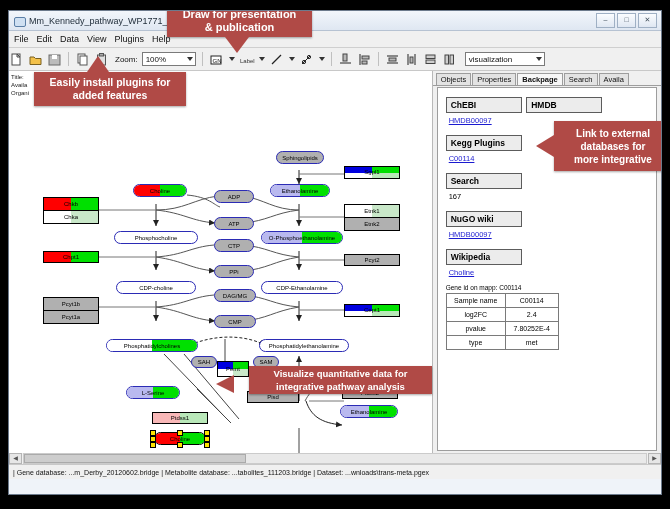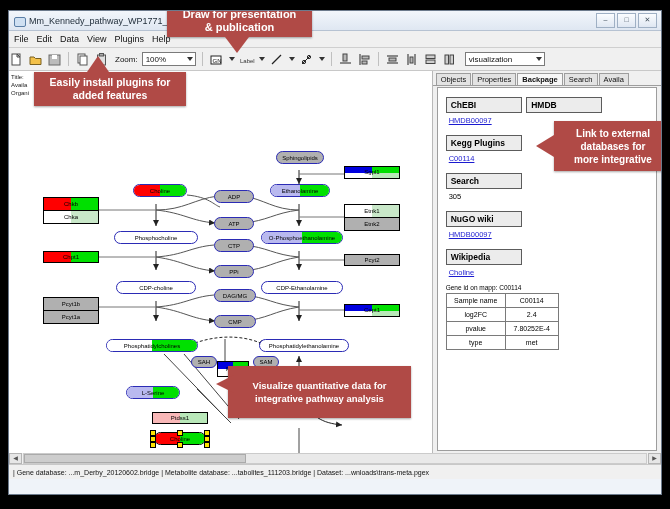--- a/index.html
+++ b/index.html
@@ -484,21 +484,21 @@
 
           <div class="dbhdr">ChEBI</div>
 
           <div class="dbhdr">HMDB</div>
           <a class="dblink" href="#">HMDB00097</a>
 
           <div class="dbhdr">Kegg Plugins</div>
           <a class="dblink" href="#">C00114</a>
 
           <div class="dbhdr">Search</div>
-          <span class="dbplain">305</span>
+          <span class="dbplain">167</span>
 
           <div class="dbhdr">NuGO wiki</div>
           <a class="dblink" href="#">HMDB00097</a>
 
           <div class="dbhdr">Wikipedia</div>
           <a class="dblink" href="#">Choline</a>
 
           <div class="geneid">Gene id on mapp: C00114</div>
 
           <table class="exp">
@@ -550,19 +550,19 @@
   </div>
   <div class="ctri" style="left:78px;top:45px;border-left:11px solid transparent;border-right:11px solid transparent;border-bottom:16px solid #b04a46;"></div>
 
   <div class="callout" style="left:545px;top:110px;width:118px;height:50px;font-size:10px;line-height:13px;">
     <span style="white-space:pre-line;">Link  to external
 databases  for
 more integrative</span>
   </div>
   <div class="ctri" style="left:527px;top:124px;border-top:11px solid transparent;border-bottom:11px solid transparent;border-right:18px solid #b04a46;"></div>
 
-  <div class="callout" style="left:219px;top:355px;width:183px;height:52px;font-size:9.5px;line-height:13px;">
+  <div class="callout" style="left:240px;top:355px;width:183px;height:28px;font-size:9.5px;line-height:13px;">
     <span style="white-space:pre-line;">Visualize quantitative data  for
 integrative pathway analysis</span>
   </div>
   <div class="ctri" style="left:207px;top:364px;border-top:9px solid transparent;border-bottom:9px solid transparent;border-right:18px solid #b04a46;"></div>
 
 </div>
 
 </body></html>

